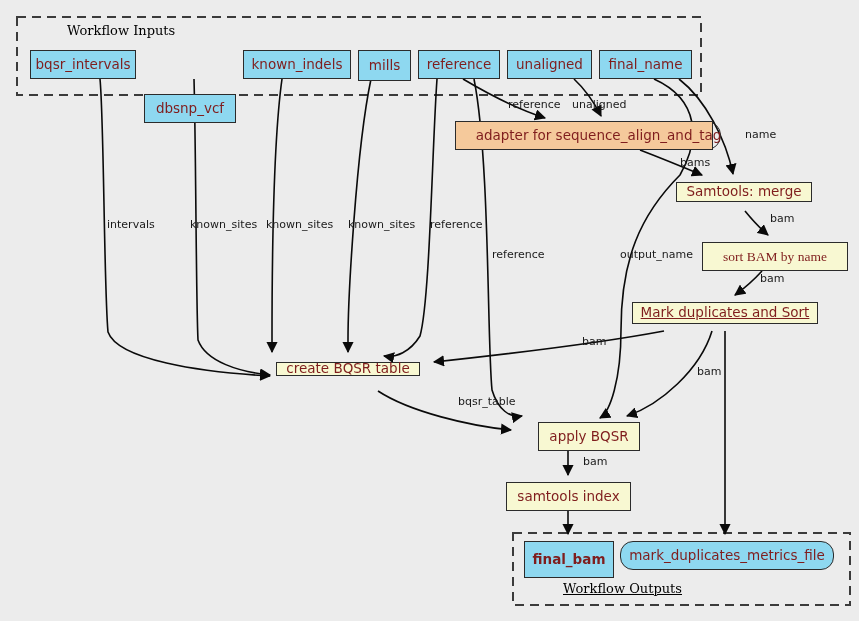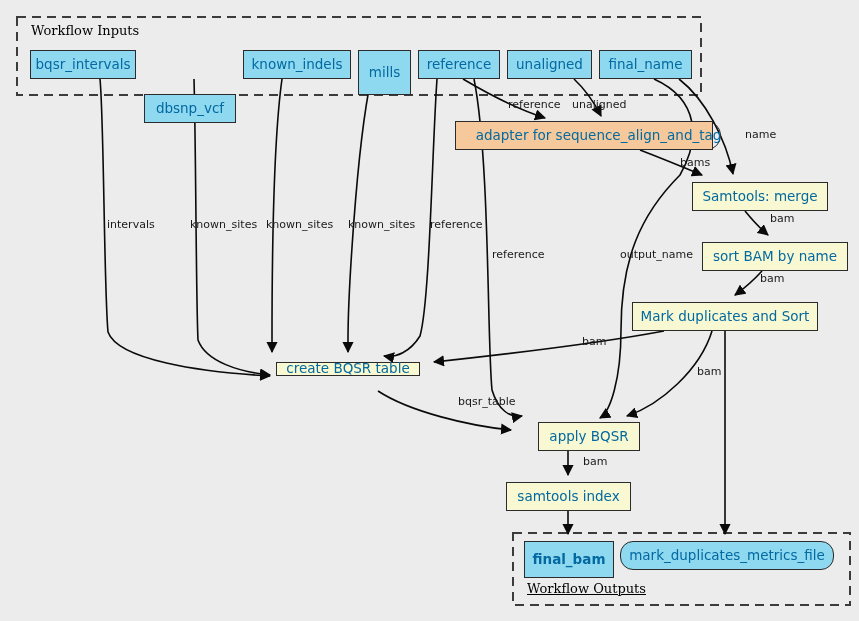--- a/index.html
+++ b/index.html
@@ -35,30 +35,31 @@
   .cluster-box {
     fill: none;
     stroke: #3b3b3b;
     stroke-width: 2;
     stroke-dasharray: 9 6;
   }
   .cluster-title {
     font-family: "DejaVu Serif", serif;
     font-size: 13px;
     fill: #1a1a1a;
+    margin-left: 36px;
   }
   .node {
     position: absolute;
     box-sizing: border-box;
     display: flex;
     align-items: center;
     justify-content: center;
     border: 1.6px solid #2b2b2b;
     font-size: 13.5px;
-    color: #0369a1;
+    color: #7f1d1d;
     white-space: nowrap;
     line-height: 1;
   }
   .node.io {
     background: #8ed8f0;
   }
   .node.step {
     background: #f8f8d2;
   }
   .node.sub {
@@ -137,31 +138,31 @@
 
   <div id="cluster-titles">
       <div class="cluster-title" style="position: absolute; left: 31px; top: 23px;">Workflow Inputs</div>
       <div class="cluster-title" style="position: absolute; left: 527px; top: 581px; text-decoration: underline;">Workflow Outputs</div>
     </div>
 
   <div id="node-layer">
       <div class="node io" style="left: 30px; top: 50px; width: 106px; height: 29px;">bqsr_intervals</div>
       <div class="node io" style="left: 144px; top: 50px; width: 92px; height: 29px; margin-top: 44px;">dbsnp_vcf</div>
       <div class="node io" style="left: 243px; top: 50px; width: 108px; height: 29px;">known_indels</div>
-      <div class="node io" style="left: 358px; top: 50px; width: 53px; height: 45px;">mills</div>
+      <div class="node io" style="left: 358px; top: 50px; width: 53px; height: 31px;">mills</div>
       <div class="node io" style="left: 418px; top: 50px; width: 82px; height: 29px;">reference</div>
       <div class="node io" style="left: 507px; top: 50px; width: 85px; height: 29px;">unaligned</div>
       <div class="node io" style="left: 599px; top: 50px; width: 93px; height: 29px;">final_name</div>
       <div class="sub-wrap" style="left: 455px; top: 121px; width: 266px; height: 29px;">
         <div class="capsule" style="width: 266px; height: 29px;"></div>
         <div class="node sub" style="left: 0px; top: 0px; width: 258px; height: 29px;">adapter for sequence_align_and_tag</div>
       </div>
-      <div class="node step" style="left: 692px; top: 182px; width: 136px; height: 29px;">Samtools: merge</div>
-      <div class="node step" style="left: 702px; top: 242px; width: 146px; height: 29px;">sort BAM by name</div>
-      <div class="node step" style="left: 632px; top: 302px; width: 186px; height: 29px;">Mark duplicates and Sort</div>
+      <div class="node step" style="left: 676px; top: 182px; width: 136px; height: 20px;">Samtools: merge</div>
+      <div class="node step" style="left: 702px; top: 242px; width: 146px; height: 29px; font-family: Liberation Serif, serif;">sort BAM by name</div>
+      <div class="node step" style="left: 632px; top: 302px; width: 186px; height: 22px; text-decoration: underline;">Mark duplicates and Sort</div>
       <div class="node step" style="left: 276px; top: 362px; width: 144px; height: 14px;">create BQSR table</div>
       <div class="node step" style="left: 517px; top: 422px; width: 102px; height: 29px; margin-left: 21px;">apply BQSR</div>
       <div class="node step" style="left: 506px; top: 482px; width: 125px; height: 29px;">samtools index</div>
       <div class="node io" style="left: 524px; top: 541px; width: 90px; height: 37px; font-weight: bold;">final_bam</div>
       <div class="node io" style="left: 620px; top: 541px; width: 214px; height: 29px; border-radius: 13px;">mark_duplicates_metrics_file</div>
     </div>
 
 </div>
 
 </body></html>

